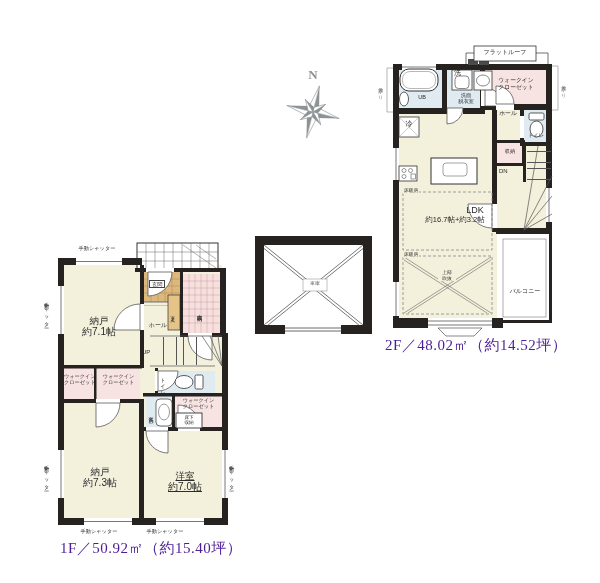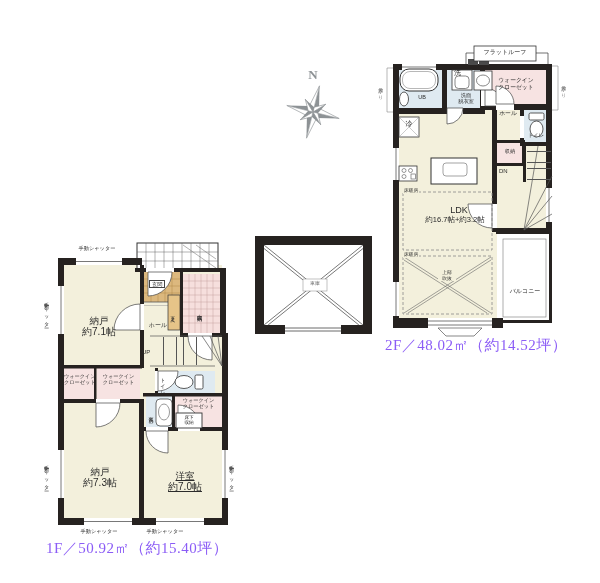--- a/index.html
+++ b/index.html
@@ -6,21 +6,21 @@
   #canvas{position:relative;width:600px;height:583px;background:#fff;overflow:hidden;
           font-family:"Liberation Sans","DejaVu Sans",sans-serif;}
   #plan-svg{position:absolute;left:0;top:0;}
   .lbl{position:absolute;color:#2b2b2b;line-height:1.18;text-align:center;white-space:nowrap;}
   .bl{display:block;}
   .v{writing-mode:vertical-rl;text-orientation:upright;letter-spacing:.5px;}
   .f46{font-size:4.6px;} .f48{font-size:4.8px;} .f5{font-size:5px;} .f52{font-size:5.2px;}
   .f55{font-size:5.5px;} .f58{font-size:5.8px;} .f6{font-size:6px;} .f7{font-size:7px;}
   .f75{font-size:7.5px;} .f9{font-size:9px;} .f95{font-size:9.5px;margin-top:18px;} .f85{font-size:10px;}
   .serif{font-family:"Liberation Serif","DejaVu Serif",serif;}
-  .area{font-size:15px;color:#8b5cf6;letter-spacing:.5px;white-space:nowrap;text-align:left;}
+  .area{font-size:15px;color:#4c1d95;letter-spacing:.5px;white-space:nowrap;text-align:left;}
   .creambg{background:#f3f0dc;padding:0 1px;}
   .genkanbox{background:#fff;border:.5px solid #444;padding:0 2px;}
   .gray{color:#8d9295;}
   .stairs{position:absolute;}
   #stairs-2f{left:527px;top:146px;width:24px;height:36px;
      background:repeating-linear-gradient(to bottom,transparent 0,transparent 5px,#555 5px,#555 5.7px);}
   #stairs-1f{left:157px;top:337px;width:45px;height:28px;
      background:repeating-linear-gradient(to right,transparent 0,transparent 6px,#555 6px,#555 6.7px);}
 </style>
 </head>
@@ -346,21 +346,21 @@
 <div class="lbl f58" style="left:486px;top:77px;width:60px;">
   <span class="bl">ウォークイン</span>
   <span class="bl">クローゼット</span>
 </div>
 <div class="lbl f58" style="left:495px;top:110px;width:26px;">ホール</div>
 <div class="lbl f52" style="left:524px;top:132px;width:24px;">トイレ</div>
 <div class="lbl f52" style="left:498px;top:148px;width:24px;">収納</div>
 <div class="lbl f6" style="left:499px;top:168px;">DN</div>
 <div class="lbl f7" style="left:402px;top:120px;width:14px;">冷</div>
 <div class="lbl f48 creambg" style="left:403px;top:188px;">床暖房</div>
-<div class="lbl f9" style="left:424px;top:205px;width:70px;">LDK</div>
+<div class="lbl f9" style="left:440px;top:205px;width:70px;">LDK</div>
 <div class="lbl f75" style="left:408px;top:216px;width:94px;">約16.7帖+約3.2帖</div>
 <div class="lbl f48 creambg" style="left:403px;top:252px;">床暖房</div>
 <div class="lbl f48 creambg" style="left:438px;top:270px;width:16px;">
   <span class="bl">上部</span>
   <span class="bl">吹抜</span>
 </div>
 <div class="lbl f6" style="left:502px;top:288px;width:46px;">バルコニー</div>
 <div class="lbl serif area" style="left:385px;top:337px;">2F／48.02㎡（約14.52坪）</div>
 
 <div class="lbl f52" style="left:68px;top:245px;width:58px;">手動シャッター</div>
@@ -397,18 +397,18 @@
 </div>
 <div class="lbl" style="left:153px;top:452px;width:64px;text-decoration:underline;">
   <span class="bl f95">洋室</span>
   <span class="bl f85">約7.0帖</span>
 </div>
 <div class="lbl f52" style="left:72px;top:528px;width:54px;">手動シャッター</div>
 <div class="lbl f52" style="left:138px;top:528px;width:54px;">手動シャッター</div>
 <div class="lbl v f52" style="left:44px;top:283px;height:58px;">手動シャッター</div>
 <div class="lbl v f52" style="left:44px;top:446px;height:58px;">手動シャッター</div>
 <div class="lbl v f52" style="left:229px;top:446px;height:58px;">手動シャッター</div>
-<div class="lbl serif area" style="left:46px;top:540px;">1F／50.92㎡（約15.40坪）</div>
+<div class="lbl serif area" style="left:60px;top:540px;">1F／50.92㎡（約15.40坪）</div>
 
 <div class="lbl f5" style="left:303px;top:281px;width:24px;color:#666;">車庫</div>
 <div class="lbl serif gray" style="left:303px;top:67px;width:20px;font-size:13px;font-weight:bold;">N</div>
 
 </div>
 
 </body></html>

